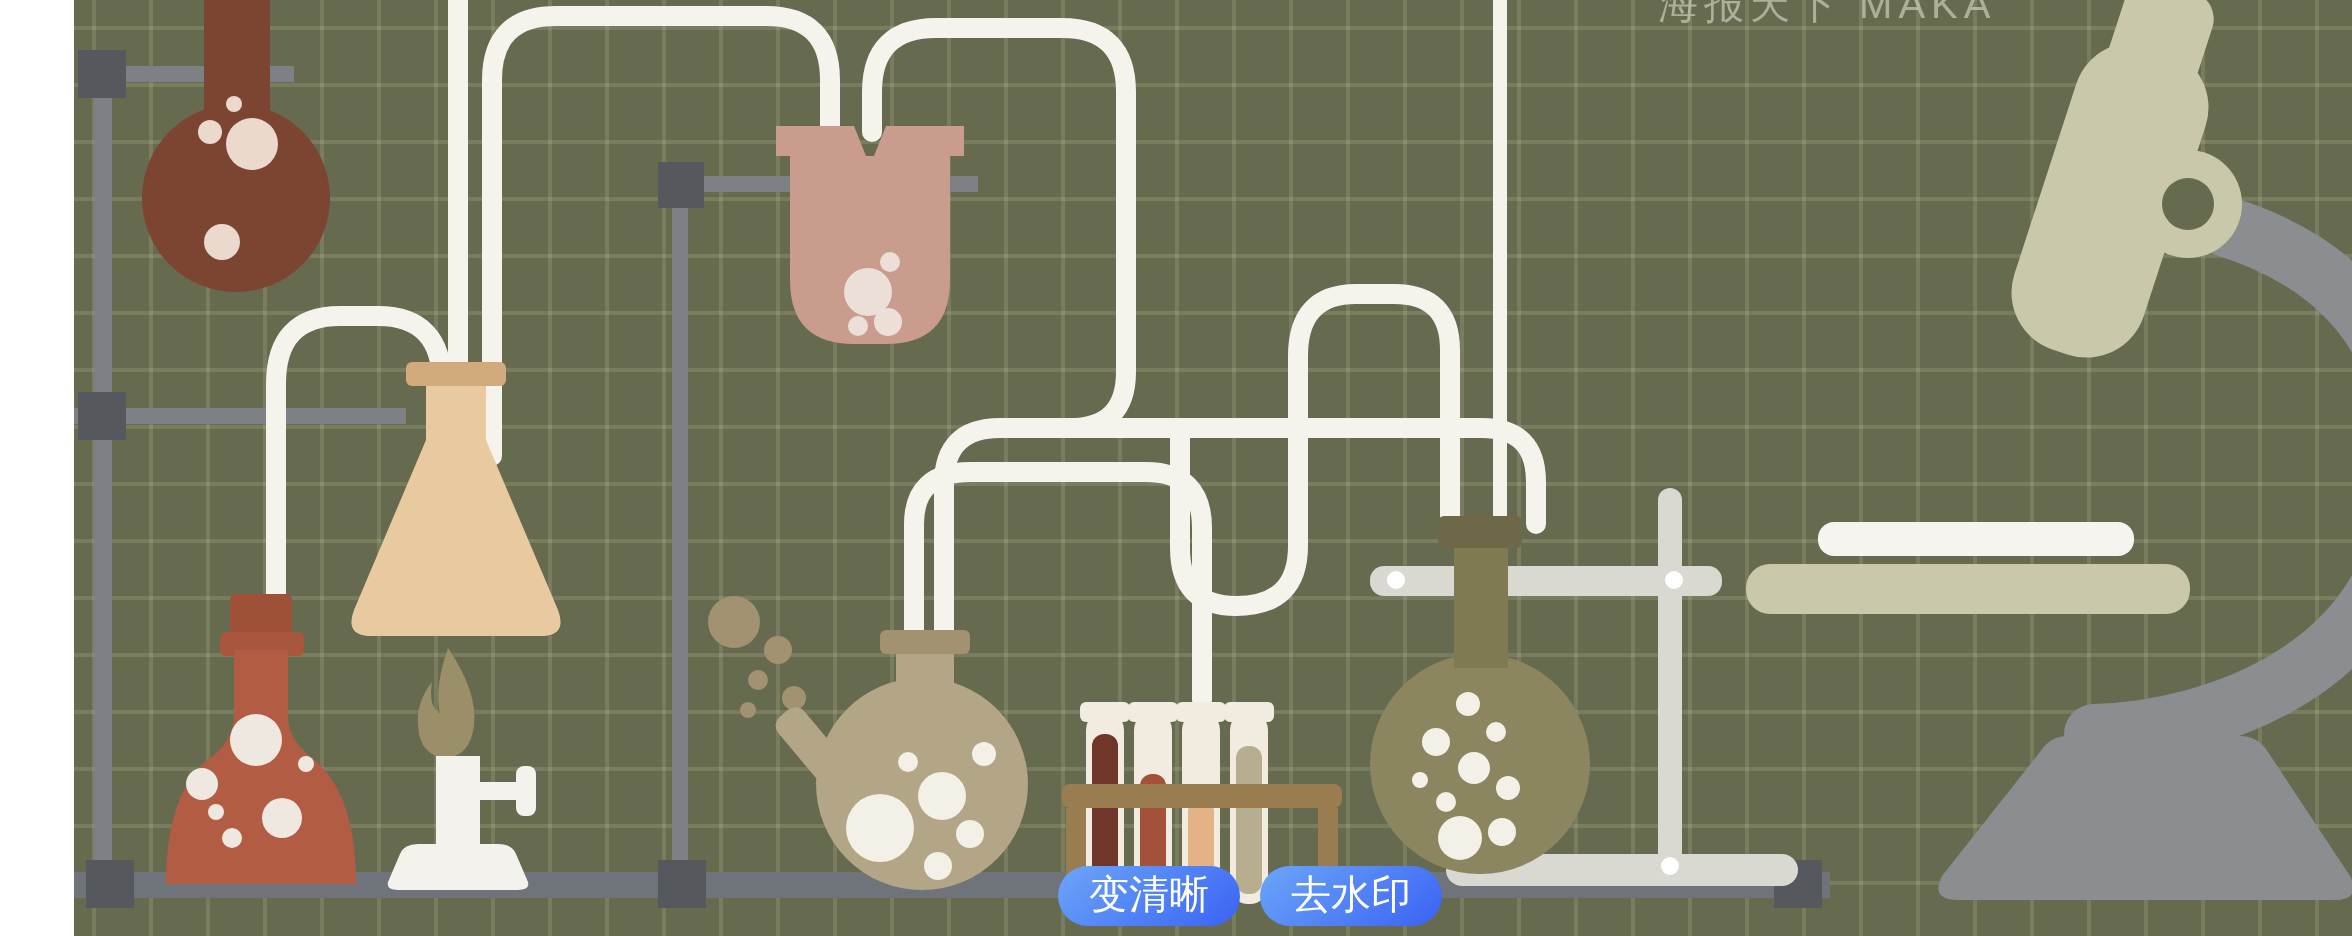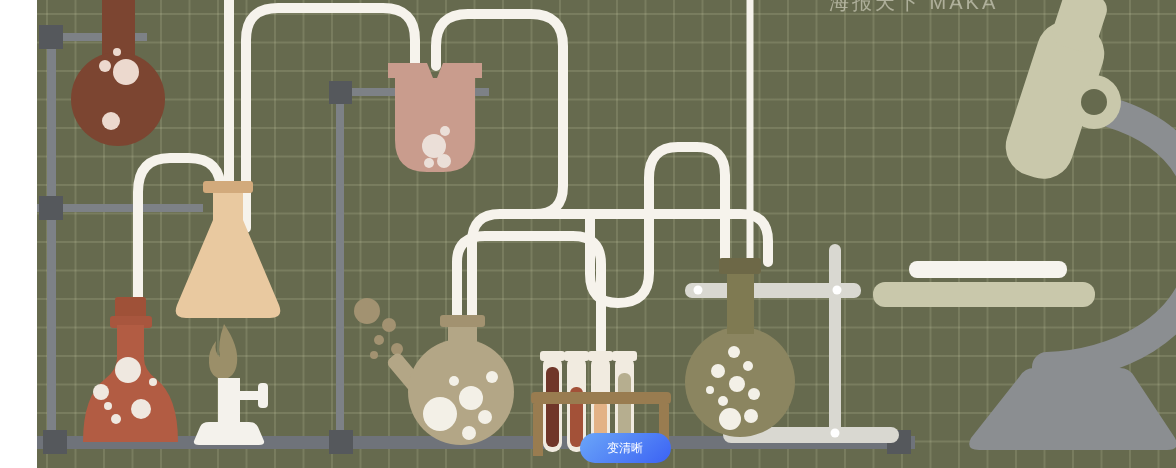--- a/index.html
+++ b/index.html
@@ -23,21 +23,21 @@
     color:rgba(233,231,216,0.55);
     white-space:nowrap;user-select:none;
   }
   .btn-row{
     position:absolute;left:0;top:433px;width:100%;
     display:flex;justify-content:center;gap:10px;
   }
   .pill-btn{
     width:91px;height:30px;border:none;border-radius:16px;
     background:linear-gradient(140deg,#6ba6f8 0%,#3b62f4 100%);
-    color:#ffffff;font-size:12px;line-height:30px;text-align:center;
+    color:#ffffff;font-size:20px;line-height:30px;text-align:center;
     font-family:"Liberation Sans","DejaVu Sans",sans-serif;
     cursor:pointer;padding:0;
   }
 </style>
 </head>
 <body>
 
 <div class="stage">
 
   <svg class="scene-svg" width="1176" height="468" viewBox="0 0 1176 468">
@@ -198,15 +198,16 @@
       <rect x="1020" y="-8" width="46" height="58" rx="14" fill="#c9c8ab" transform="rotate(18 1043 20)"></rect>
       <circle cx="1057" cy="102" r="27" fill="#c9c8ab"></circle>
       <circle cx="1057" cy="102" r="13" fill="#666a4e"></circle>
     </g>
   </svg>
 
   <div class="watermark">海报天下 MAKA</div>
 
   <div class="btn-row">
     <button class="pill-btn">变清晰</button>
+    <button class="pill-btn">去水印</button>
   </div>
 
 </div>
 
 </body></html>

